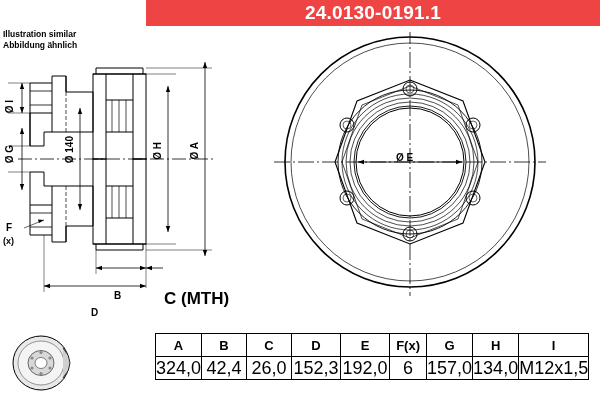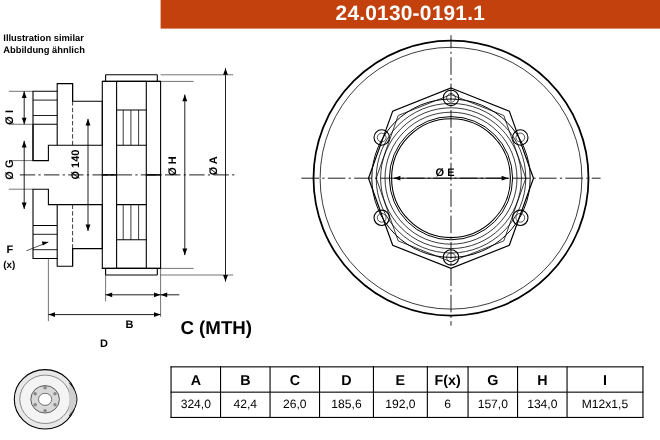--- a/index.html
+++ b/index.html
@@ -12,34 +12,34 @@
   .header .num{font-size:19px;font-weight:bold;letter-spacing:.2px;}
 
   
   .note{position:absolute;left:3px;top:29px;width:140px;font-size:8.5px;font-weight:bold;line-height:1.28;}
 
   
   .lbl{position:absolute;font-size:10px;font-weight:bold;white-space:nowrap;}
 
   
   .tbl{position:absolute;left:155px;top:333px;border-collapse:collapse;}
-  .tbl td{border:1px solid #000;text-align:center;font-size:11px;height:22px;padding:0;}
+  .tbl td{border:1px solid #000;text-align:center;font-size:18px;height:22px;padding:0;}
   .tbl tr.head td{font-weight:bold;font-size:13px;height:22px;}
 
   
   .thumb{position:absolute;left:8px;top:334px;width:74px;height:58px;}
 
   svg{display:block;}
 </style>
 </head>
 <body>
 
 <div id="page">
 
-  <div class="header" style="background: #c2410c;">
+  <div class="header" style="background: #ef4444;">
     <span class="num">24.0130-0191.1</span>
   </div>
 
   <div class="note">
     <div>Illustration similar</div>
     <div>Abbildung ähnlich</div>
   </div>
 
   <svg width="265" height="300" style="position:absolute;left:0;top:28px;">
     <g stroke="#000" fill="none" stroke-width="1">
@@ -233,21 +233,21 @@
       <td style="width:48px">E</td>
       <td style="width:36px">F(x)</td>
       <td style="width:44px">G</td>
       <td style="width:44px">H</td>
       <td style="width:68px">I</td>
     </tr>
     <tr>
       <td>324,0</td>
       <td>42,4</td>
       <td>26,0</td>
-      <td>185,6</td>
+      <td>152,3</td>
       <td>192,0</td>
       <td>6</td>
       <td>157,0</td>
       <td>134,0</td>
       <td>M12x1,5</td>
     </tr>
   </tbody>
     </table>
 
 </div>

